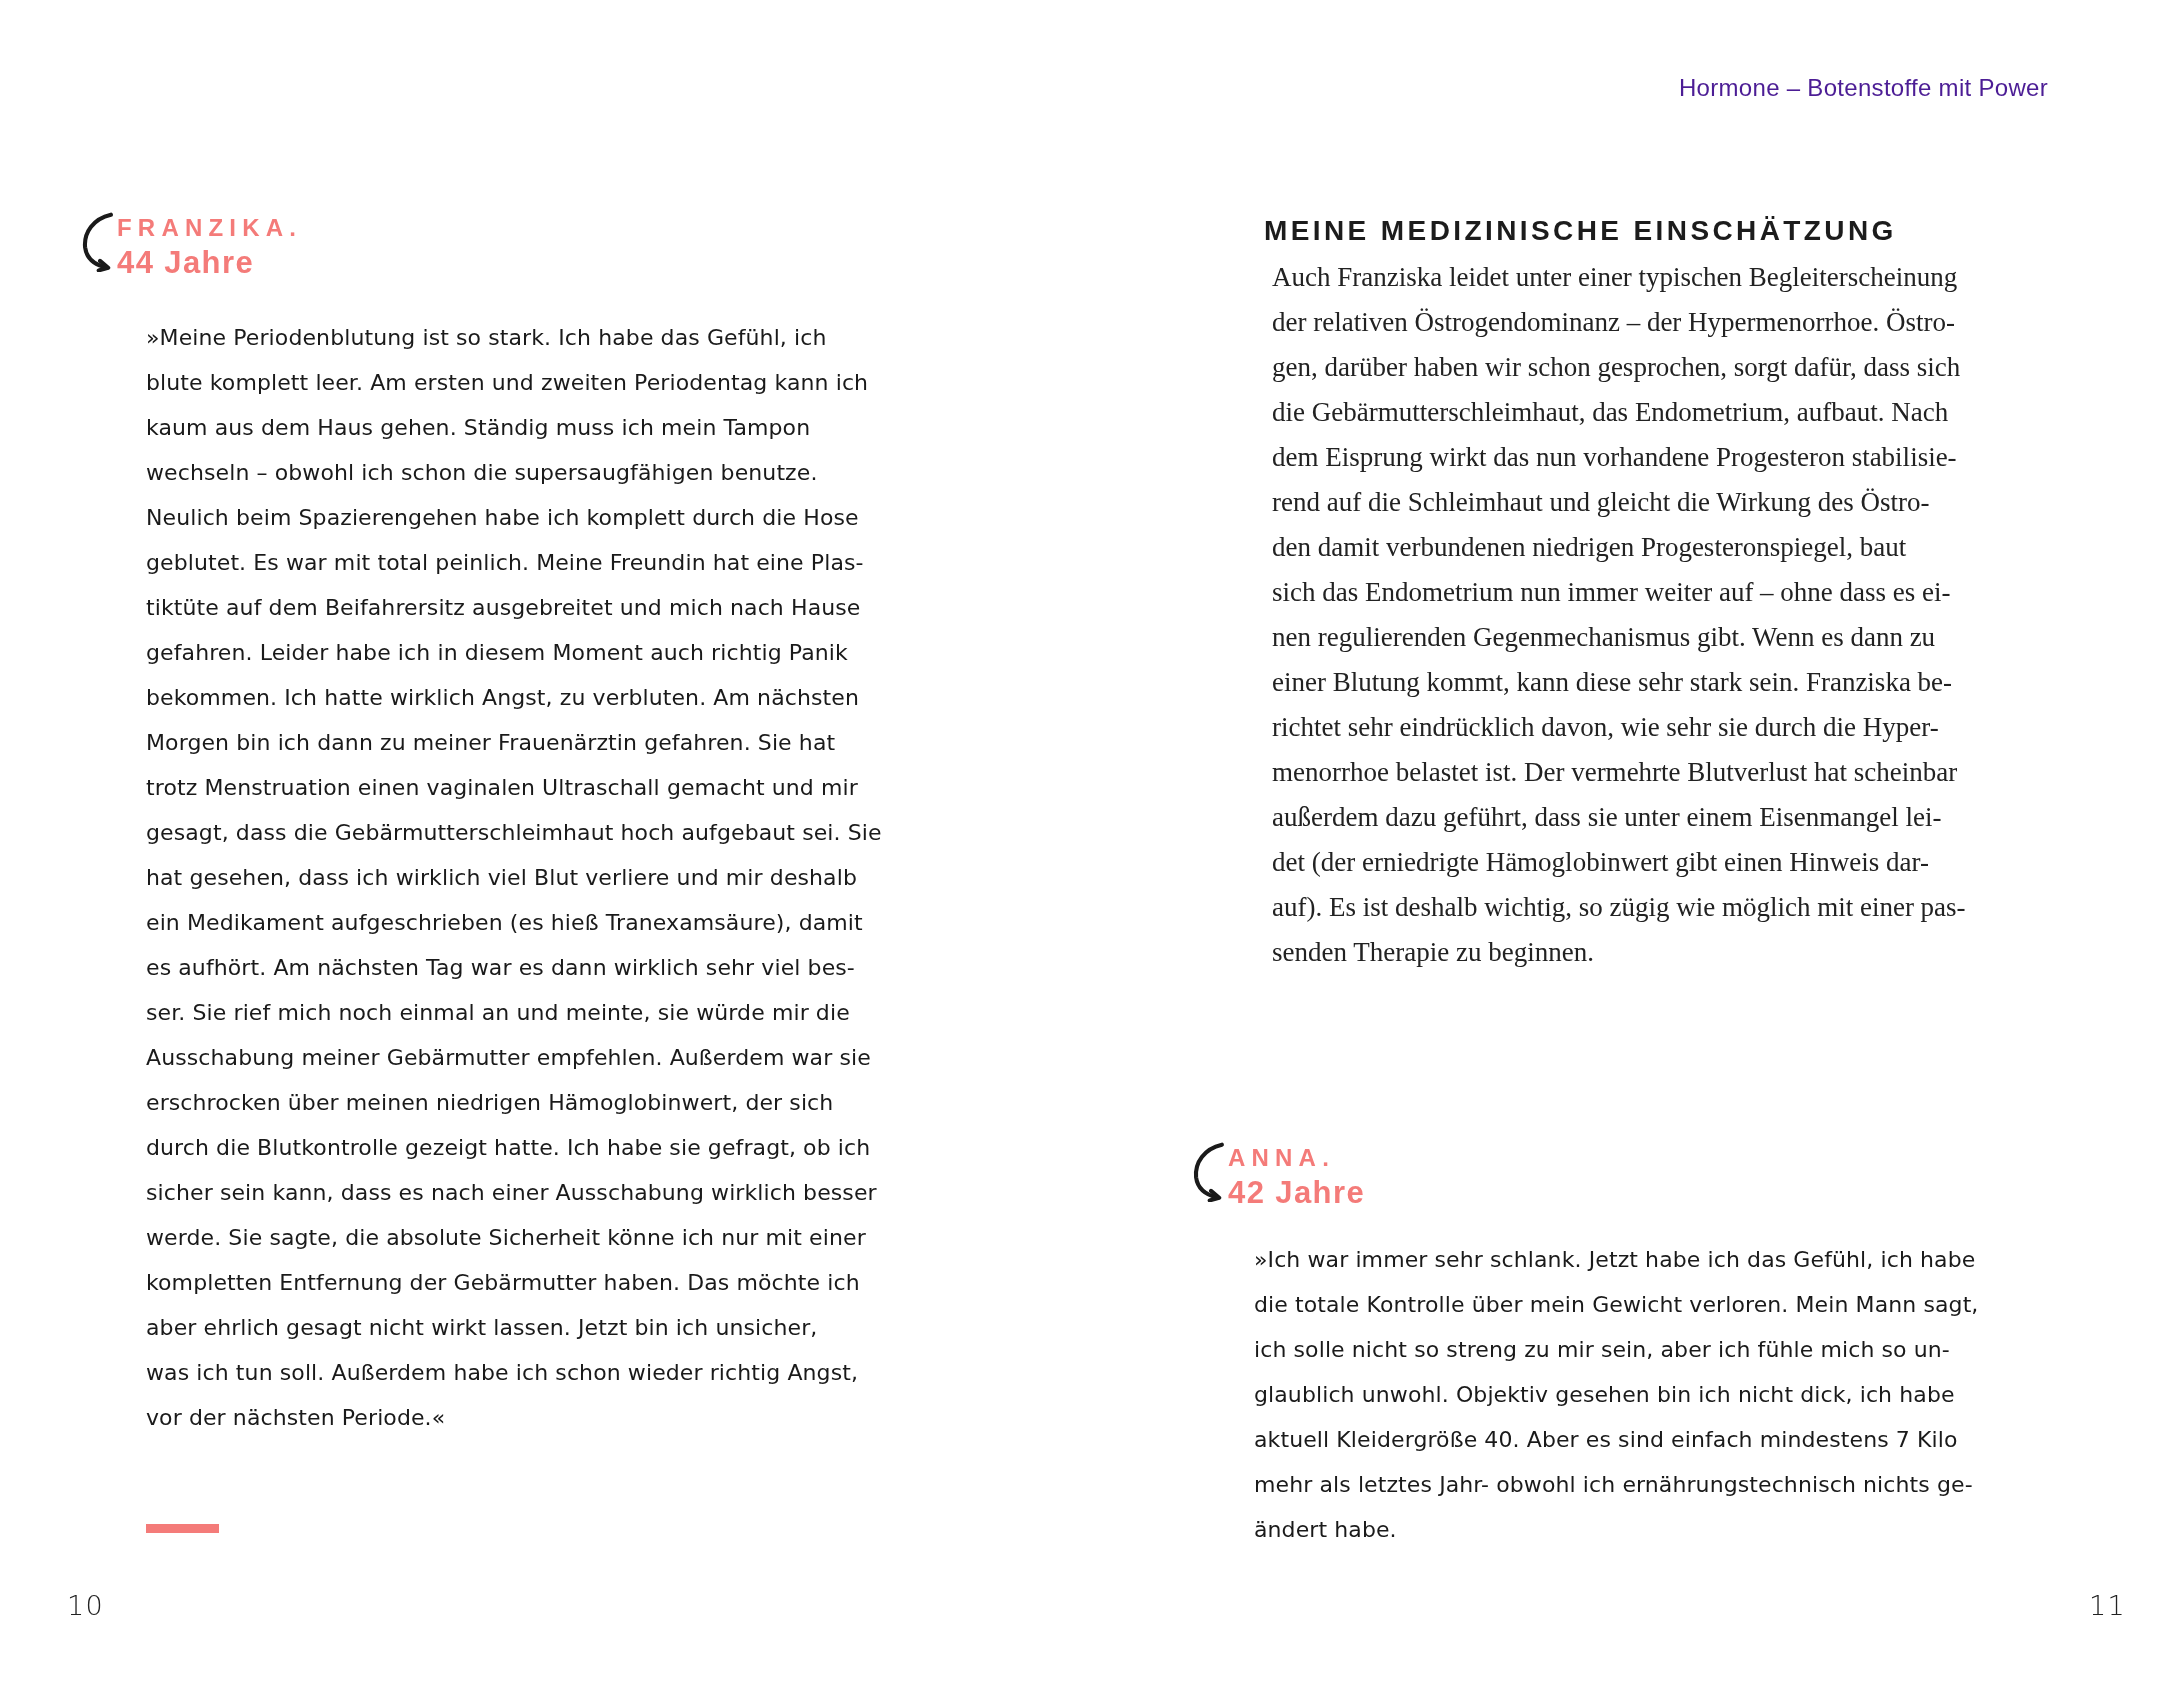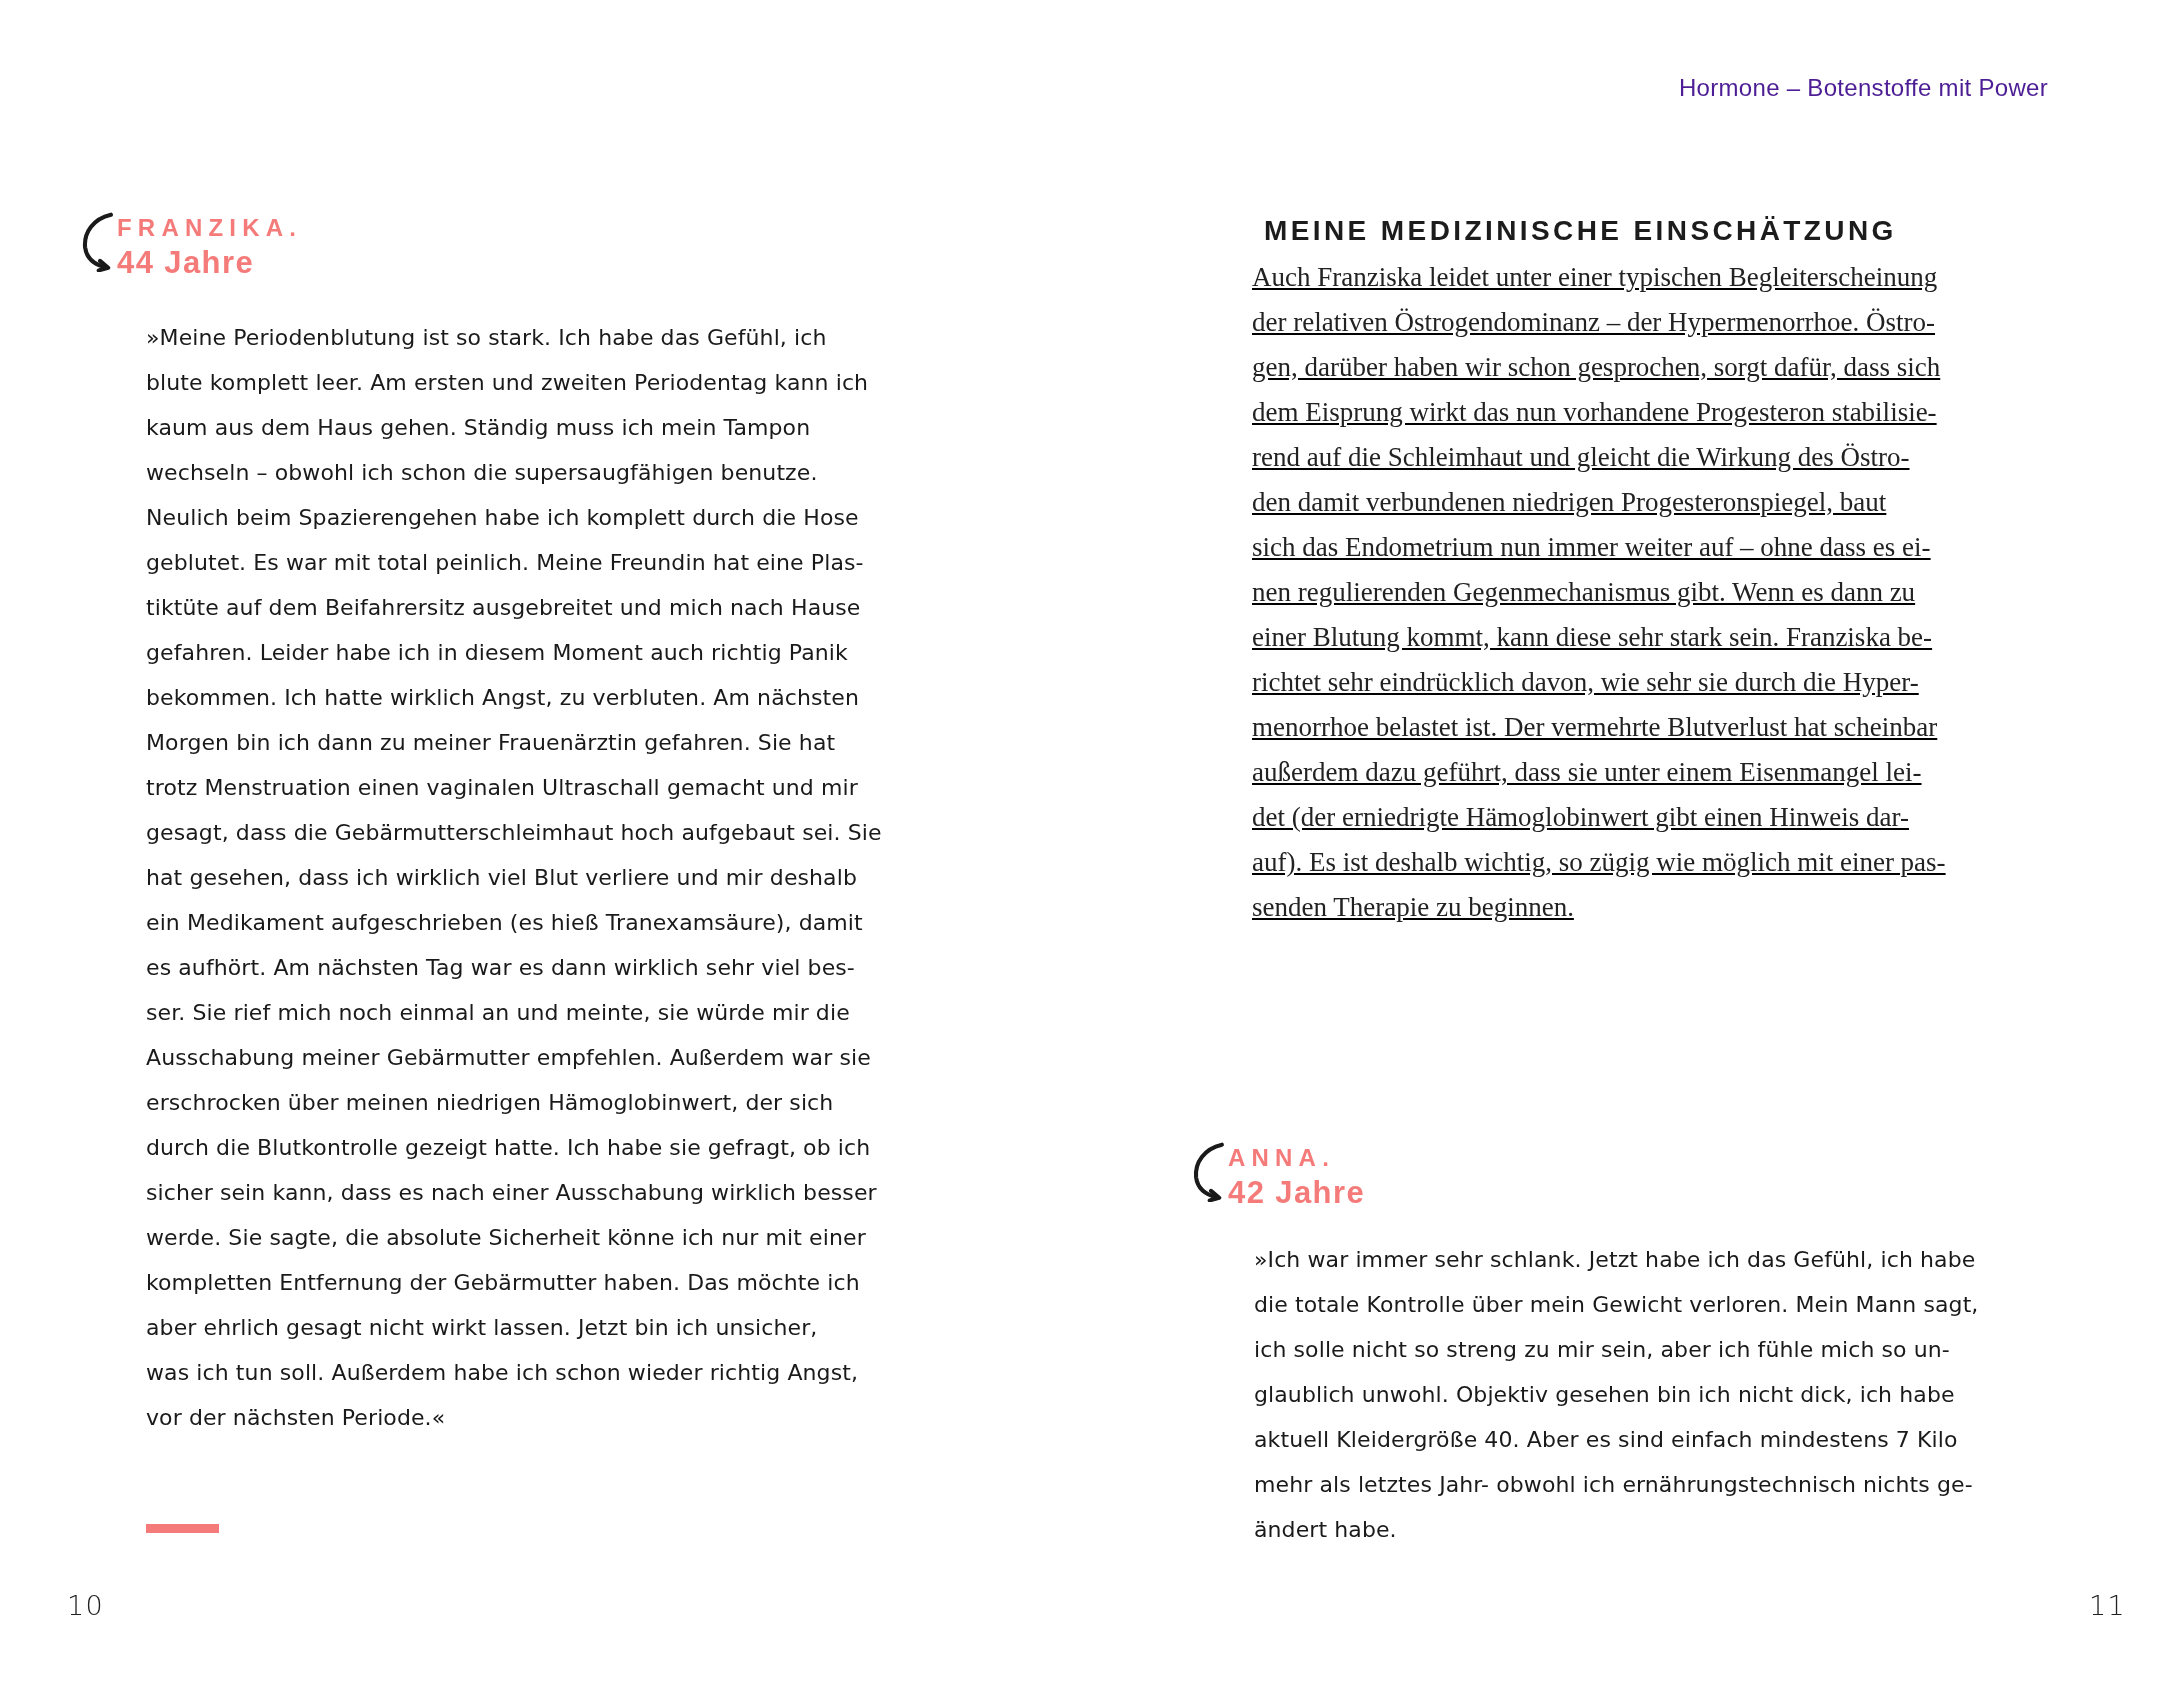--- a/index.html
+++ b/index.html
@@ -35,21 +35,21 @@
       font-family: "DejaVu Sans", sans-serif;
       font-size: 22px; line-height: 45px; height: 45px;
       color: #1a1a1a; white-space: nowrap; letter-spacing: 0.1px;
     }
 
     .essay-heading {
       position: absolute; left: 164px; top: 207px;
       font-family: "Liberation Sans", sans-serif; font-weight: bold;
       font-size: 28px; letter-spacing: 3.4px; color: #1c1c1c; white-space: nowrap;
     }
-    .essay { position: absolute; left: 160px; top: 255px; width: 794px; text-decoration: underline; }
+    .essay { position: absolute; left: 180px; top: 255px; width: 794px; }
     .essay .line {
       font-family: "Liberation Serif", serif;
       font-size: 27px; line-height: 45px; height: 45px;
       color: #222222; white-space: nowrap;
     }
 
     .accent-bar {
       position: absolute; left: 146px; top: 1524px;
       width: 73px; height: 9px; background: #F47B79;
     }
@@ -107,20 +107,21 @@
 
 <section class="page page-right">
   <div class="running-head">Hormone – Botenstoffe mit Power</div>
 
   <h2 class="essay-heading" style="margin:8px;">MEINE MEDIZINISCHE EINSCHÄTZUNG</h2>
 
   <div class="essay">
     <div class="line">Auch Franziska leidet unter einer typischen Begleiterscheinung</div>
     <div class="line">der relativen Östrogendominanz – der Hypermenorrhoe. Östro-</div>
     <div class="line">gen, darüber haben wir schon gesprochen, sorgt dafür, dass sich</div>
+    <div class="line">die Gebärmutterschleimhaut, das Endometrium, aufbaut. Nach</div>
     <div class="line">dem Eisprung wirkt das nun vorhandene Progesteron stabilisie-</div>
     <div class="line">rend auf die Schleimhaut und gleicht die Wirkung des Östro-</div>
     <div class="line">den damit verbundenen niedrigen Progesteronspiegel, baut</div>
     <div class="line">sich das Endometrium nun immer weiter auf – ohne dass es ei-</div>
     <div class="line">nen regulierenden Gegenmechanismus gibt. Wenn es dann zu</div>
     <div class="line">einer Blutung kommt, kann diese sehr stark sein. Franziska be-</div>
     <div class="line">richtet sehr eindrücklich davon, wie sehr sie durch die Hyper-</div>
     <div class="line">menorrhoe belastet ist. Der vermehrte Blutverlust hat scheinbar</div>
     <div class="line">außerdem dazu geführt, dass sie unter einem Eisenmangel lei-</div>
     <div class="line">det (der erniedrigte Hämoglobinwert gibt einen Hinweis dar-</div>

